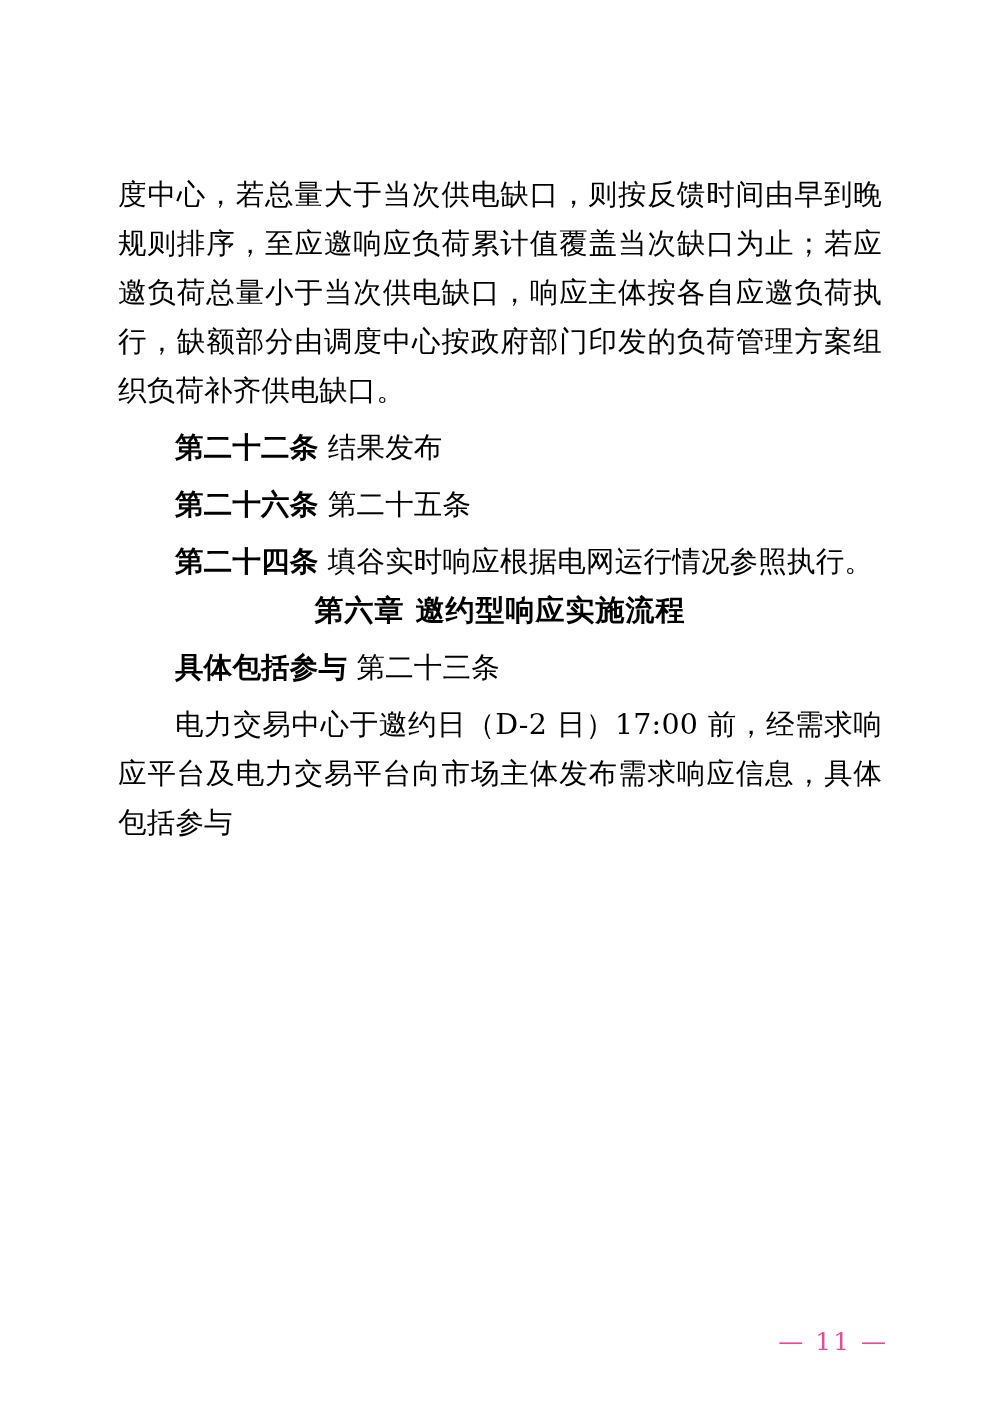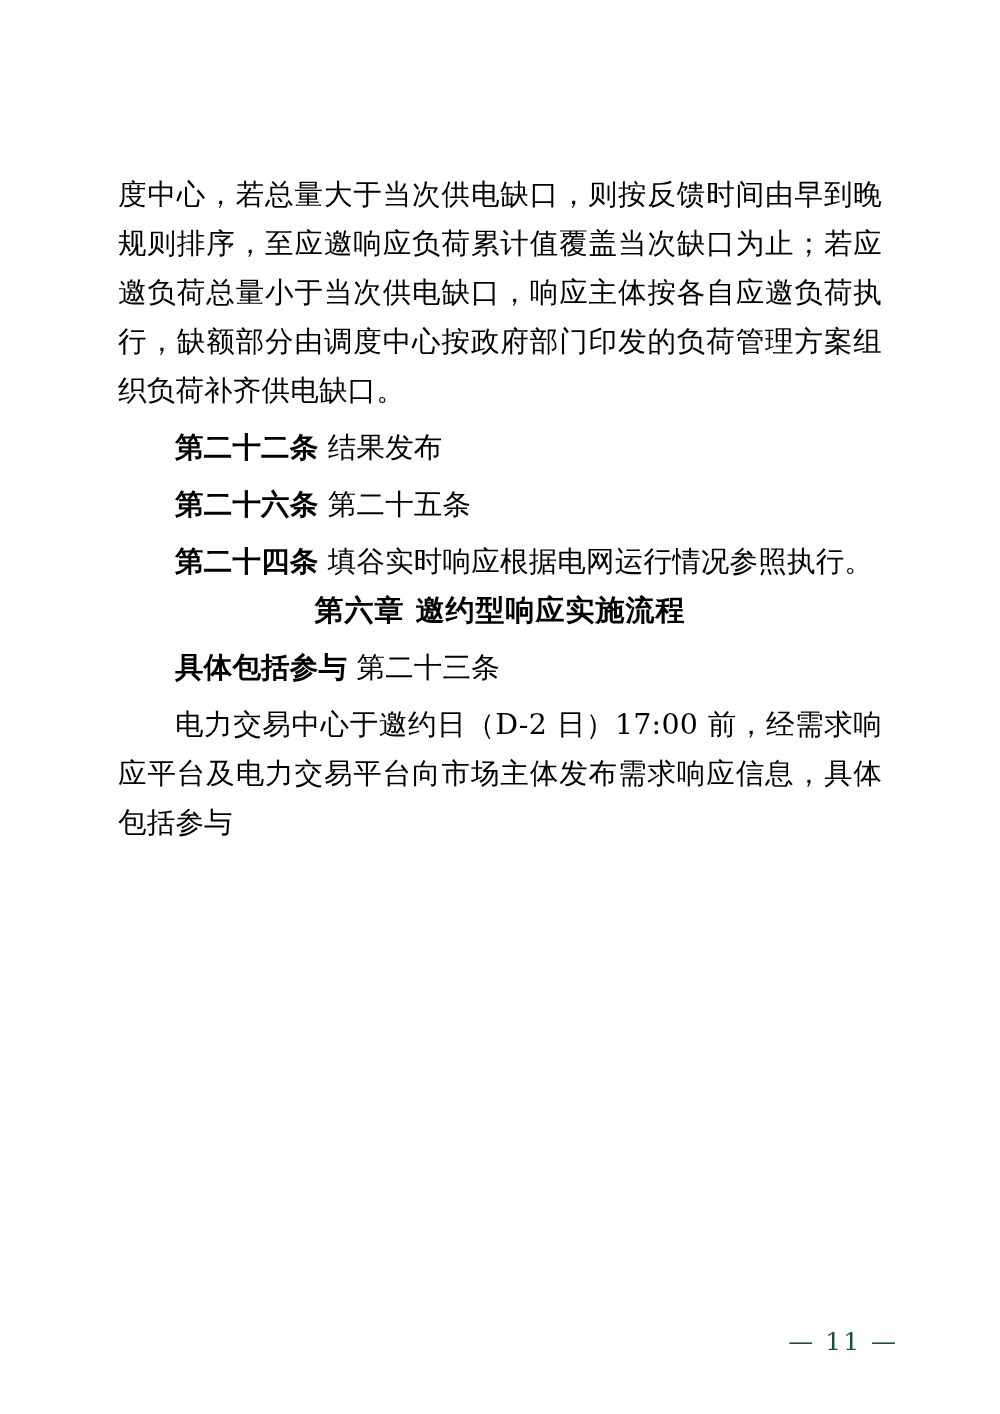--- a/index.html
+++ b/index.html
@@ -50,25 +50,25 @@
   .chapter-title {
     text-align: center;
     font-weight: bold;
     font-size: 29px;
     line-height: 49px;
     margin: 0;
     letter-spacing: 1px;
   }
   .footer {
     position: absolute;
-    right: 102px;
+    right: 112px;
     bottom: 58px;
     font-size: 25px;
     letter-spacing: 2px;
-    color: #14532d;
+    color: #ec4899;
   }
 </style>
 </head>
 <body>
 
 <div class="page">
   <div class="content">
 
     <p class="para-cont">度中心，若总量大于当次供电缺口，则按反馈时间由早到晚规则排序，至应邀响应负荷累计值覆盖当次缺口为止；若应邀负荷总量小于当次供电缺口，响应主体按各自应邀负荷执行，缺额部分由调度中心按政府部门印发的负荷管理方案组织负荷补齐供电缺口。</p>
 

